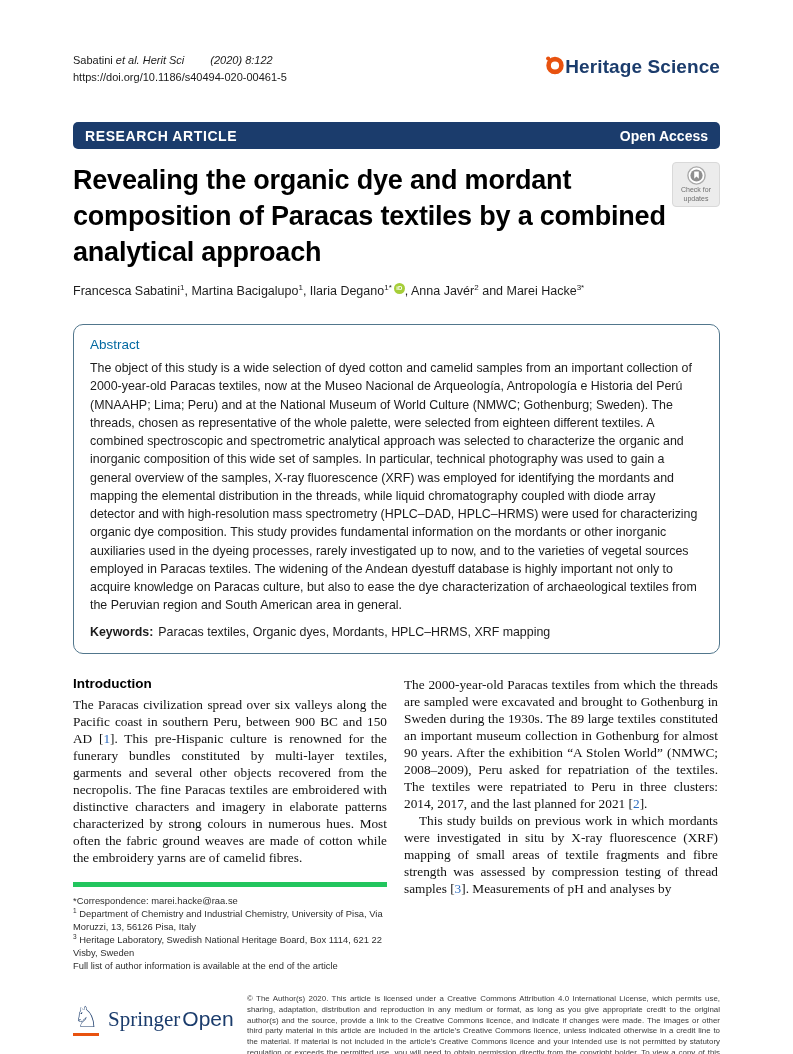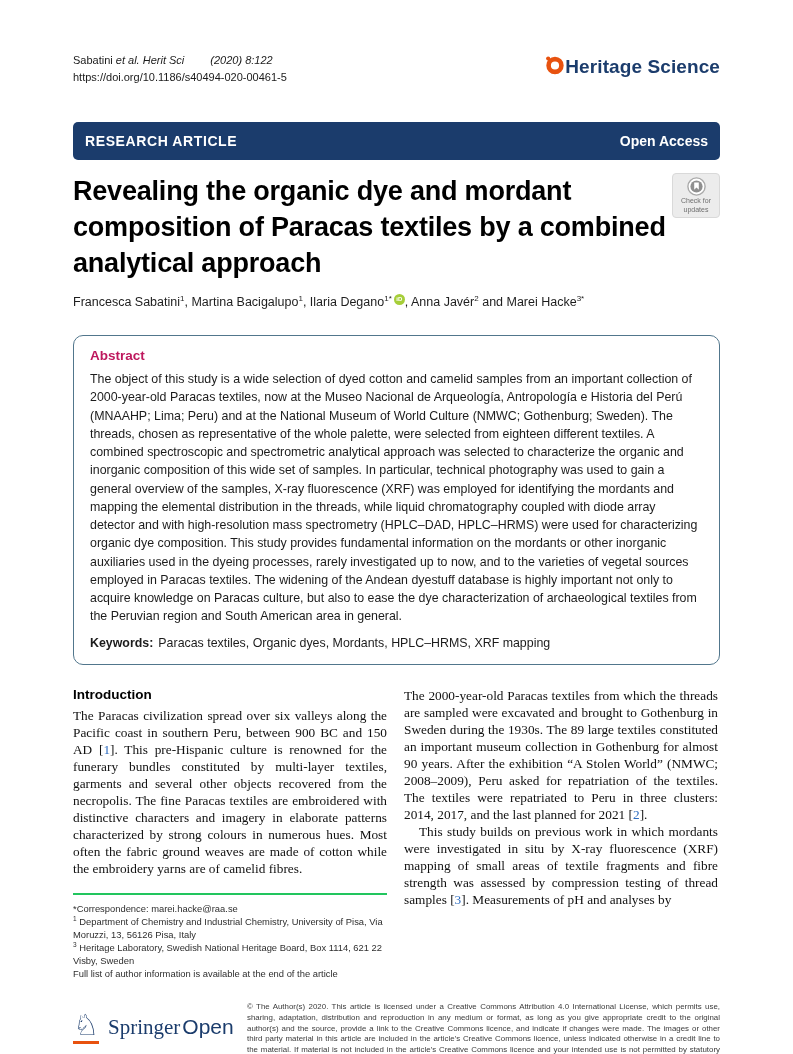--- a/index.html
+++ b/index.html
@@ -13,21 +13,21 @@
 
   
   .header { display:flex; justify-content:space-between; align-items:flex-start; }
   .header-left { font-size:11px; line-height:1.55; color:#1a1a1a; }
   .doi-link { color:#1a1a1a; text-decoration:none; }
   .journal-logo { display:flex; align-items:center; gap:0; margin-top:2px; }
   .journal-name { font-size:19px; font-weight:600; color:var(--navy); letter-spacing:.1px; }
 
   
   .banner {
-    margin-top:36px; background:var(--navy); border-radius:5px; height:38px;
+    margin-top:36px; background:var(--navy); border-radius:5px; height:27px;
     display:flex; align-items:center; justify-content:space-between; padding:0 12px;
     color:#fff; font-weight:bold; font-size:14px;
   }
   .banner-type { letter-spacing:.6px; }
 
   
   .title-row { display:flex; margin-top:13px; }
   .article-title { margin:0; width:616px; font-size:27px; line-height:36px; font-weight:bold; color:#000; letter-spacing:-.2px; }
   .check-badge {
     margin-left:auto; width:48px; height:45px; flex:none;
@@ -40,35 +40,35 @@
   
   .authors { margin-top:13px; font-size:12.5px; color:#1d1d1d; }
   .orcid-icon {
     display:inline-block; width:11px; height:11px; border-radius:50%;
     background:var(--orcid); color:#fff; font-size:6px; font-weight:bold;
     text-align:center; line-height:11px; vertical-align:super; margin-left:2px; cursor:pointer;
   }
 
   
   .abstract-box { margin-top:26px; border:1.5px solid #51768c; border-radius:10px; padding:12px 16px 14px; }
-  .abstract-heading { margin:0 0 7px; font-size:13.5px; font-weight:bold; color:#be185d; }
+  .abstract-heading { margin:0 0 7px; font-size:13.5px; font-weight:normal; color:#0369a1; }
   .abstract-body { margin:0; font-size:12.4px; line-height:1.47; color:#1c1c1c; }
   .keywords { margin-top:10px; font-size:12.4px; color:#1c1c1c; }
   .keywords-label { font-weight:bold; margin-right:5px; }
 
   
   .columns { display:flex; gap:17px; margin-top:22px; }
   .col { width:314px; flex:none; }
   .section-heading { margin:0 0 5px; font-size:13.5px; font-weight:bold; color:#000; font-family:"Liberation Sans", sans-serif; }
   .body-para { font-family:"Liberation Serif", serif; font-size:13.3px; line-height:17px; text-align:justify; margin:0; color:#101010; }
   .col .body-para + .body-para { text-indent:15px; }
   .cite { color:var(--citeblue); cursor:pointer; }
 
   
-  .footnotes { margin-top:16px; border-top:2px solid #22c55e; padding-top:7px; font-size:9.4px; line-height:1.4; color:#2e2e2e; }
+  .footnotes { margin-top:16px; border-top:5px solid #22c55e; padding-top:7px; font-size:9.4px; line-height:1.4; color:#2e2e2e; }
   .footnotes sup { font-size:6.5px; }
   .footnote-line { margin:0; }
 
   
   .footer { margin-top:22px; display:flex; gap:16px; align-items:flex-start; }
   .sp-logo { width:158px; flex:none; display:flex; align-items:center; gap:9px; padding-top:8px; }
   .knight-wrap { text-align:center; }
   .knight { font-family:"DejaVu Sans", sans-serif; font-size:29px; line-height:30px; color:var(--navy); display:block; }
   .knight-bar { display:block; width:26px; height:3px; background:var(--orange); margin:1px auto 0; }
   .sp-name { font-size:21px; color:var(--navy); white-space:nowrap; }

